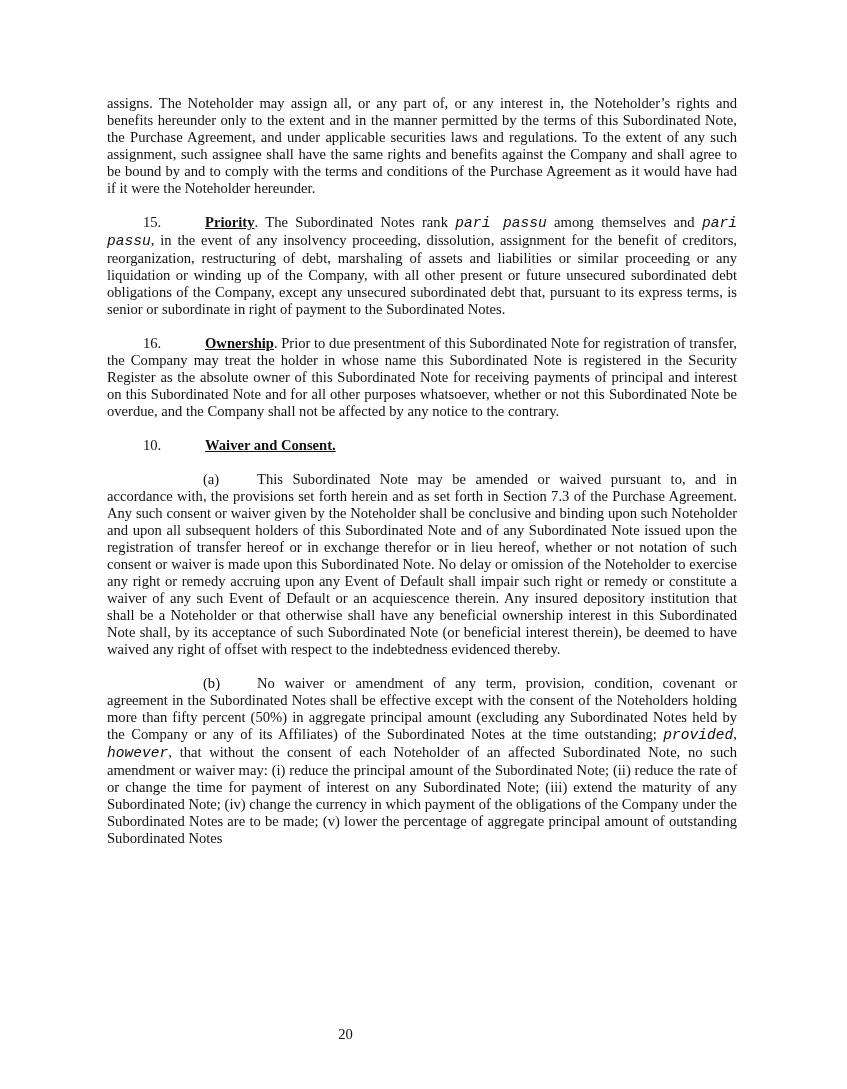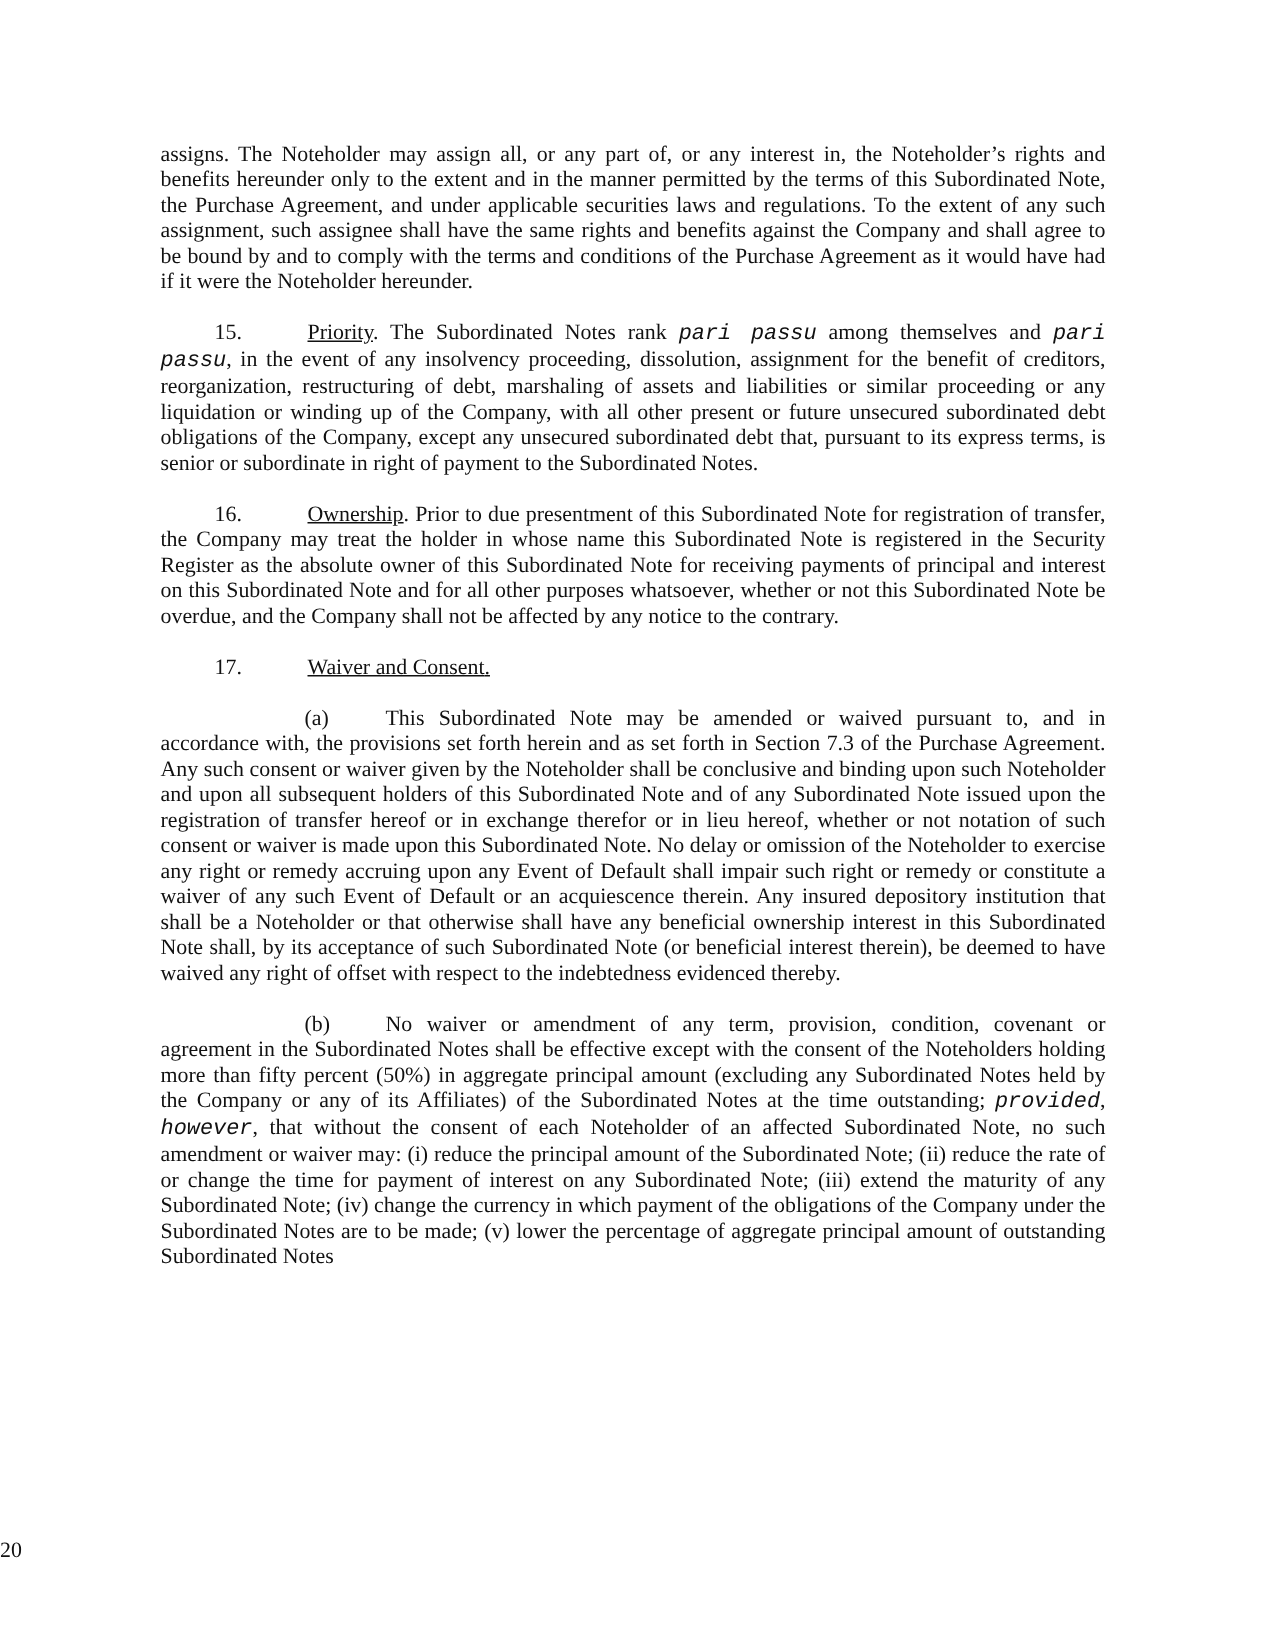--- a/index.html
+++ b/index.html
@@ -4,41 +4,41 @@
 <style>
   html, body { margin: 0; padding: 0; background: #ffffff; }
   body { width: 847px; height: 1089px; position: relative; overflow: hidden; }
   .page {
     position: absolute; left: 107px; top: 95px; width: 630px;
     font-family: "Liberation Serif", serif; font-size: 14.6px; line-height: 17px;
     color: #111; text-align: justify;
   }
   .para { margin: 0 0 17px 0; }
   .sec-num { font-weight: normal; display: inline-block; width: 62px; margin-left: 36px; }
-  .sec-title { font-weight: normal; text-decoration: underline; }
+  .sec-title { font-weight: bold; text-decoration: underline; }
   .sub-num { display: inline-block; width: 54px; margin-left: 96px; }
   em { font-style: italic; font-family: Liberation Mono, monospace; }
   .heading17 { margin: 0 0 17px 0; }
   .page-number {
-    position: absolute; left: 0; width: 691px; top: 1026px; 
+    position: absolute; left: 0; width: 691px; top: 1026px; text-align: center;
     font-family: "Liberation Serif", serif; font-size: 14.6px; color: #111;
   }
 </style>
 </head>
 <body>
 
 <div class="page">
 
   <p class="para">assigns. The Noteholder may assign all, or any part of, or any interest in, the Noteholder’s rights and benefits hereunder only to the extent and in the manner permitted by the terms of this Subordinated Note, the Purchase Agreement, and under applicable securities laws and regulations. To the extent of any such assignment, such assignee shall have the same rights and benefits against the Company and shall agree to be bound by and to comply with the terms and conditions of the Purchase Agreement as it would have had if it were the Noteholder hereunder.</p>
 
   <p class="para"><span class="sec-num">15.</span><span class="sec-title">Priority</span><span>. The Subordinated Notes rank </span><em>pari passu</em><span> among themselves and </span><em>pari passu</em><span>, in the event of any insolvency proceeding, dissolution, assignment for the benefit of creditors, reorganization, restructuring of debt, marshaling of assets and liabilities or similar proceeding or any liquidation or winding up of the Company, with all other present or future unsecured subordinated debt obligations of the Company, except any unsecured subordinated debt that, pursuant to its express terms, is senior or subordinate in right of payment to the Subordinated Notes.</span></p>
 
   <p class="para"><span class="sec-num">16.</span><span class="sec-title">Ownership</span><span>. Prior to due presentment of this Subordinated Note for registration of transfer, the Company may treat the holder in whose name this Subordinated Note is registered in the Security Register as the absolute owner of this Subordinated Note for receiving payments of principal and interest on this Subordinated Note and for all other purposes whatsoever, whether or not this Subordinated Note be overdue, and the Company shall not be affected by any notice to the contrary.</span></p>
 
-  <p class="heading17"><span class="sec-num">17.</span><span class="sec-title">Waiver and Consent</span><span class="sec-title">.</span></p>
+  <p class="heading17"><span class="sec-num">10.</span><span class="sec-title">Waiver and Consent</span><span class="sec-title">.</span></p>
 
   <p class="para"><span class="sub-num">(a)</span><span>This Subordinated Note may be amended or waived pursuant to, and in accordance with, the provisions set forth herein and as set forth in Section 7.3 of the Purchase Agreement. Any such consent or waiver given by the Noteholder shall be conclusive and binding upon such Noteholder and upon all subsequent holders of this Subordinated Note and of any Subordinated Note issued upon the registration of transfer hereof or in exchange therefor or in lieu hereof, whether or not notation of such consent or waiver is made upon this Subordinated Note. No delay or omission of the Noteholder to exercise any right or remedy accruing upon any Event of Default shall impair such right or remedy or constitute a waiver of any such Event of Default or an acquiescence therein. Any insured depository institution that shall be a Noteholder or that otherwise shall have any beneficial ownership interest in this Subordinated Note shall, by its acceptance of such Subordinated Note (or beneficial interest therein), be deemed to have waived any right of offset with respect to the indebtedness evidenced thereby.</span></p>
 
   <p class="para"><span class="sub-num">(b)</span><span>No waiver or amendment of any term, provision, condition, covenant or agreement in the Subordinated Notes shall be effective except with the consent of the Noteholders holding more than fifty percent (50%) in aggregate principal amount (excluding any Subordinated Notes held by the Company or any of its Affiliates) of the Subordinated Notes at the time outstanding; </span><em>provided</em><span>, </span><em>however</em><span>, that without the consent of each Noteholder of an affected Subordinated Note, no such amendment or waiver may:  (i) reduce the principal amount of the Subordinated Note; (ii) reduce the rate of or change the time for payment of interest on any Subordinated Note; (iii) extend the maturity of any Subordinated Note; (iv) change the currency in which payment of the obligations of the Company under the Subordinated Notes are to be made; (v) lower the percentage of aggregate principal amount of outstanding Subordinated Notes</span></p>
 
 </div>
 
 <div class="page-number">20</div>
 
 </body></html>

